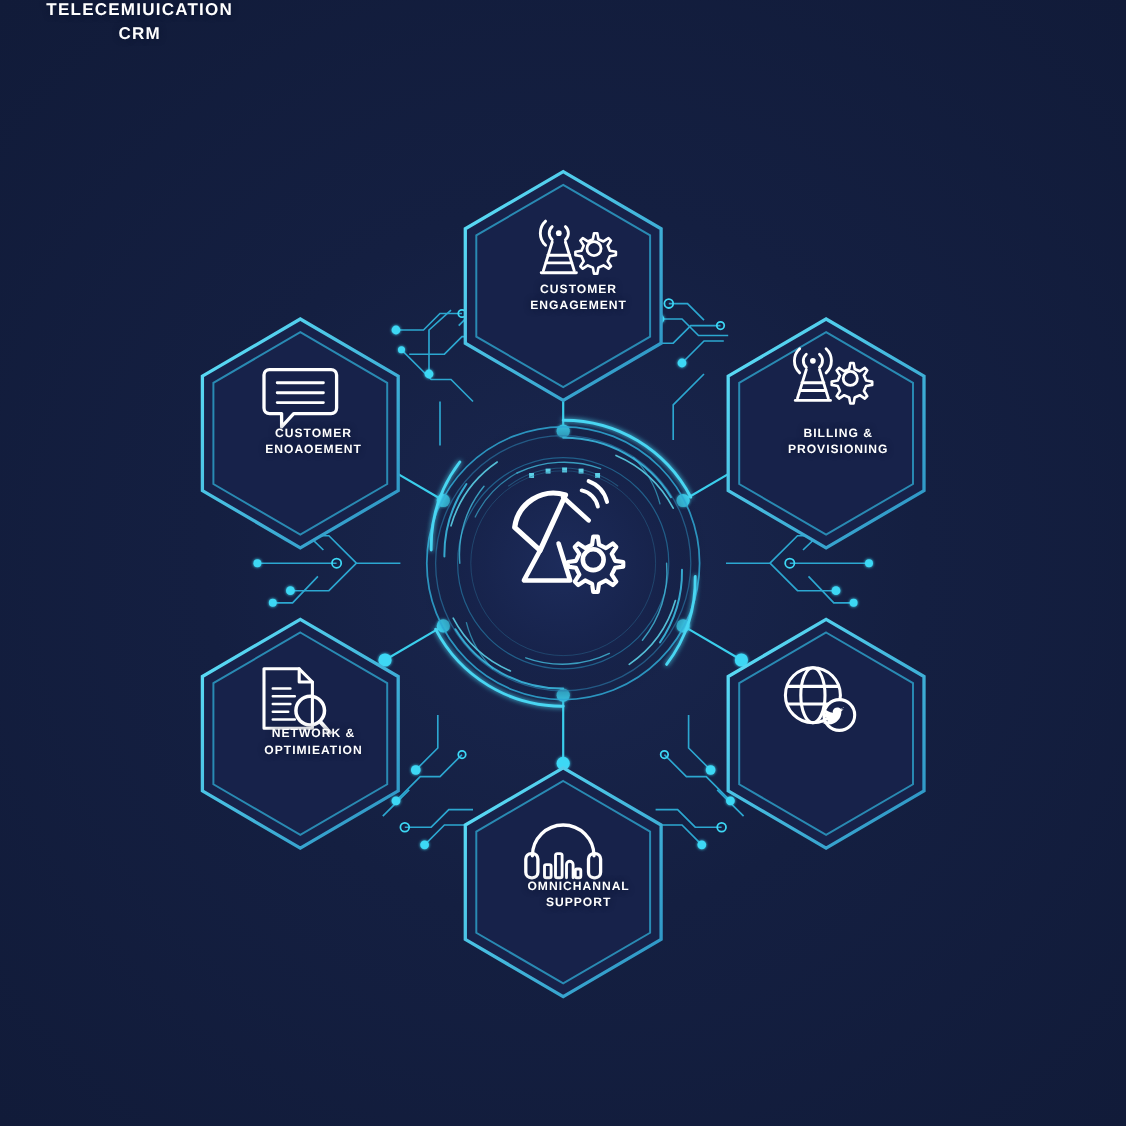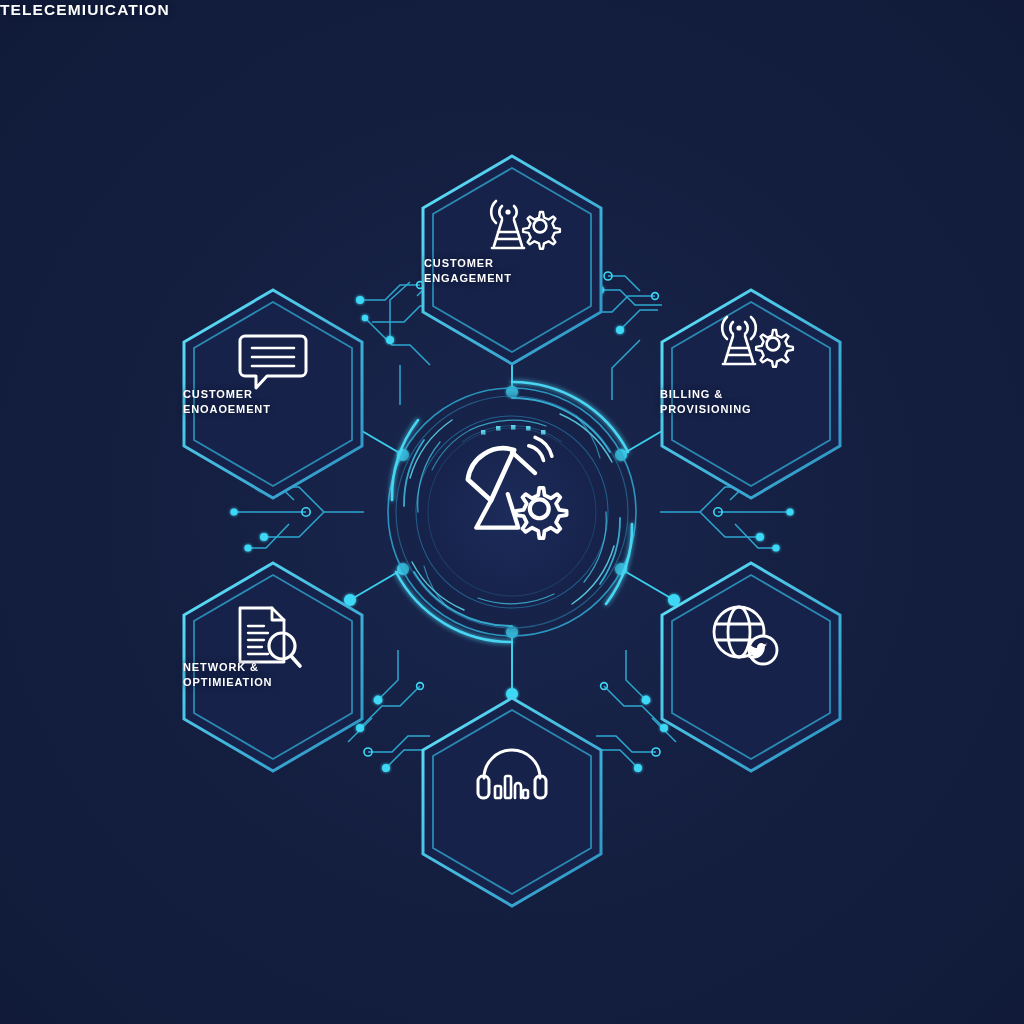--- a/index.html
+++ b/index.html
@@ -14,25 +14,26 @@
     width: 1024px; height: 1024px;
     background: radial-gradient(circle at 50% 50%, #1a2750 0%, #141f41 45%, #111b39 100%);
   }
   #art { position: absolute; inset: 0; }
 
   .node-label {
     position: absolute;
     color: #ffffff;
     font-weight: 700;
     letter-spacing: 0.9px;
-    text-align: left;
+    text-align: center;
     line-height: 1.32;
     text-transform: uppercase;
     pointer-events: none;
     text-shadow: 0 0 6px rgba(10,20,45,0.9);
+    padding-left: 24px;
   }
   .spoke-label { font-size: 11px; width: 180px; }
   .hub-label {
     font-size: 15.5px; width: 230px; letter-spacing: 1.1px; line-height: 1.35;
   }
   .lbl-top     { left: 424px; top: 256px; }
   .lbl-upleft  { left: 183px; top: 387px; }
   .lbl-upright { left: 660px; top: 387px; }
   .lbl-lowleft { left: 183px; top: 660px; }
   .lbl-lowright{ left: 660px; top: 660px; }
@@ -304,20 +305,21 @@
         <rect x="-17" y="14" width="6" height="12" rx="1.6"></rect>
         <rect x="-7" y="4" width="6" height="22" rx="1.6"></rect>
         <path d="M3,26 L3,14 A3,3 0 0 1 9,14 L9,26"></path>
         <rect x="11" y="18" width="5" height="8" rx="1.4"></rect>
       </g>
     </g>
   </svg>
 
   <div class="node-label hub-label">
     <div>TELECEMIUICATION</div>
+    <div>CRM</div>
   </div>
 
   <div class="node-label spoke-label lbl-top">
     <div>CUSTOMER</div>
     <div>ENGAGEMENT</div>
   </div>
 
   <div class="node-label spoke-label lbl-upleft">
     <div>CUSTOMER</div>
     <div>ENOAOEMENT</div>
@@ -327,14 +329,18 @@
     <div>BILLING &amp;</div>
     <div>PROVISIONING</div>
   </div>
 
   <div class="node-label spoke-label lbl-lowleft">
     <div>NETWORK &amp;</div>
     <div>OPTIMIEATION</div>
   </div>
 
 
+  <div class="node-label spoke-label lbl-bottom">
+    <div>OMNICHANNAL</div>
+    <div>SUPPORT</div>
+  </div>
 
 </div>
 
 </body></html>

